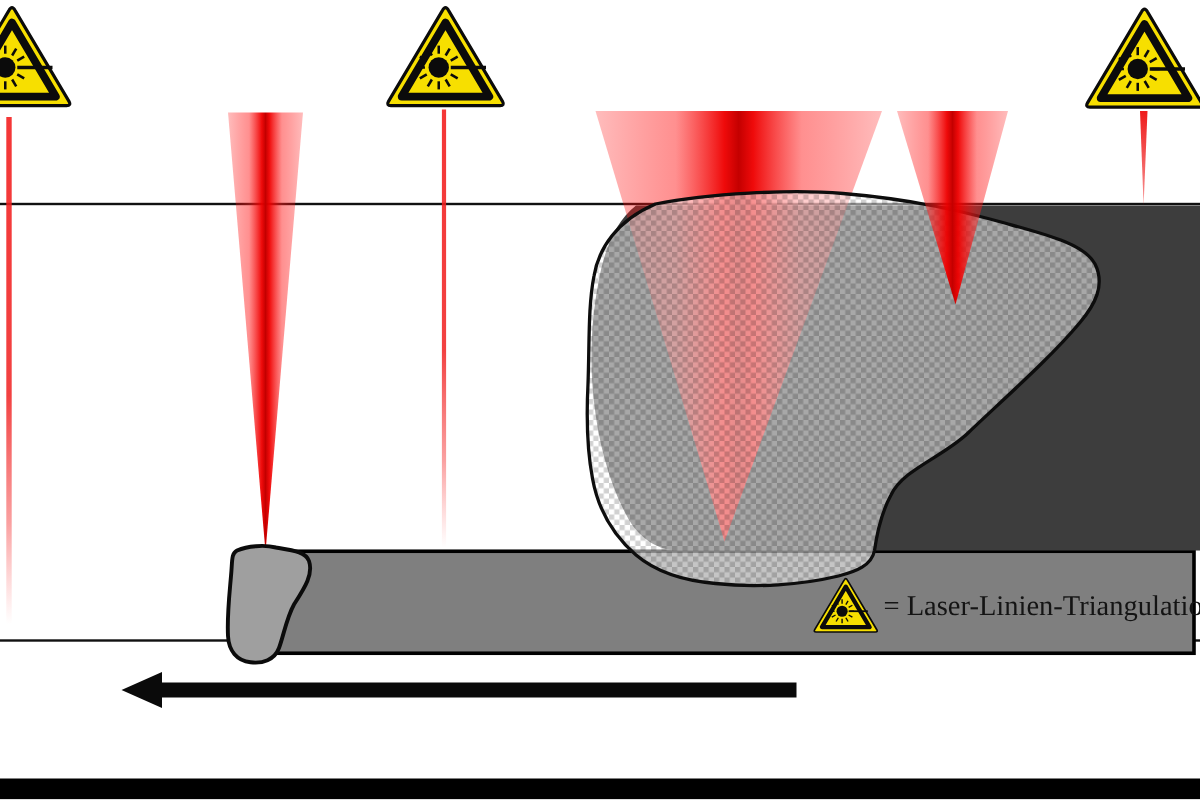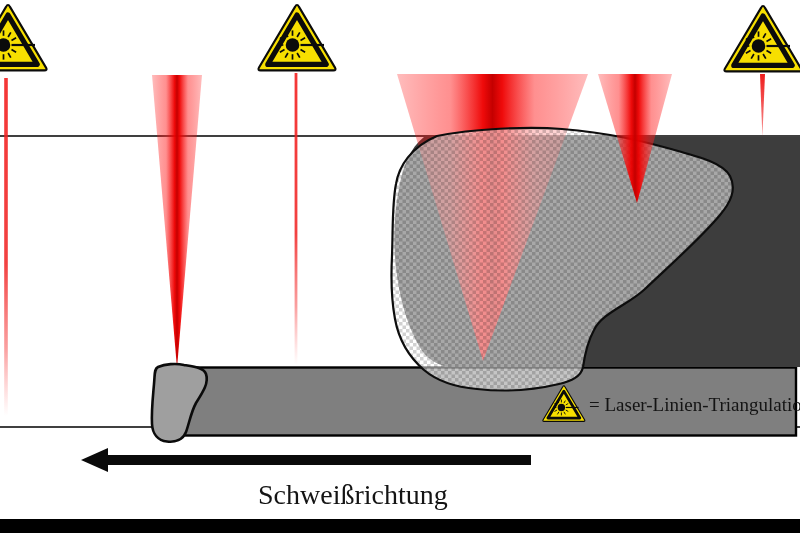--- a/index.html
+++ b/index.html
@@ -129,17 +129,16 @@
     <g transform="translate(541.5,383.5) scale(0.545)">
       <use href="#laser-sign"></use>
     </g>
   </svg>
 
   <div class="label-legend">= Laser-Linien-Triangulation</div>
 
   <div class="arrow-shaft"></div>
   <div class="arrow-head"></div>
 
-  <div class="label-direction">Schweißrichtung</div>
 
   <div class="bottom-bar"></div>
 
 </div>
 
 </body></html>

